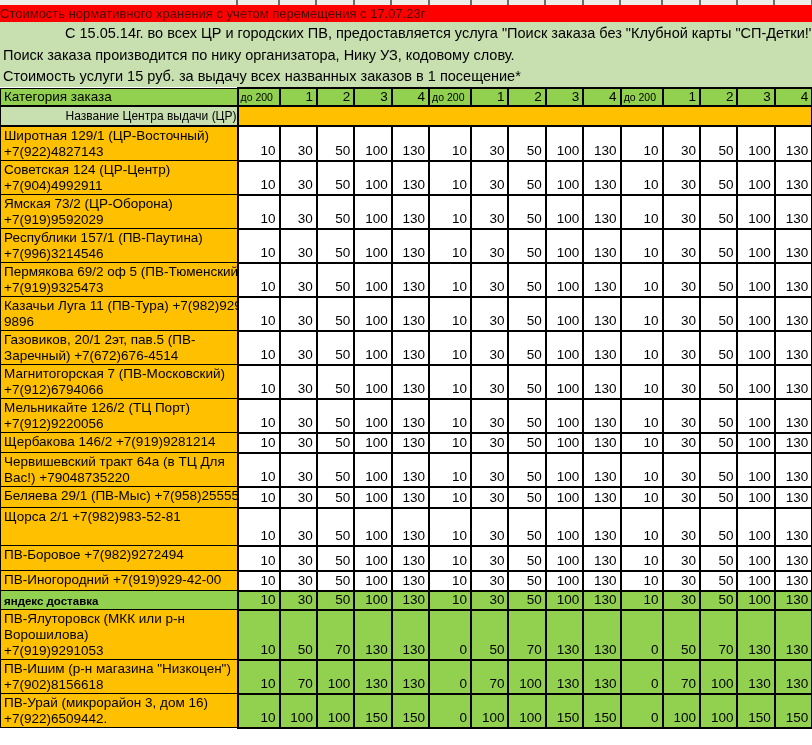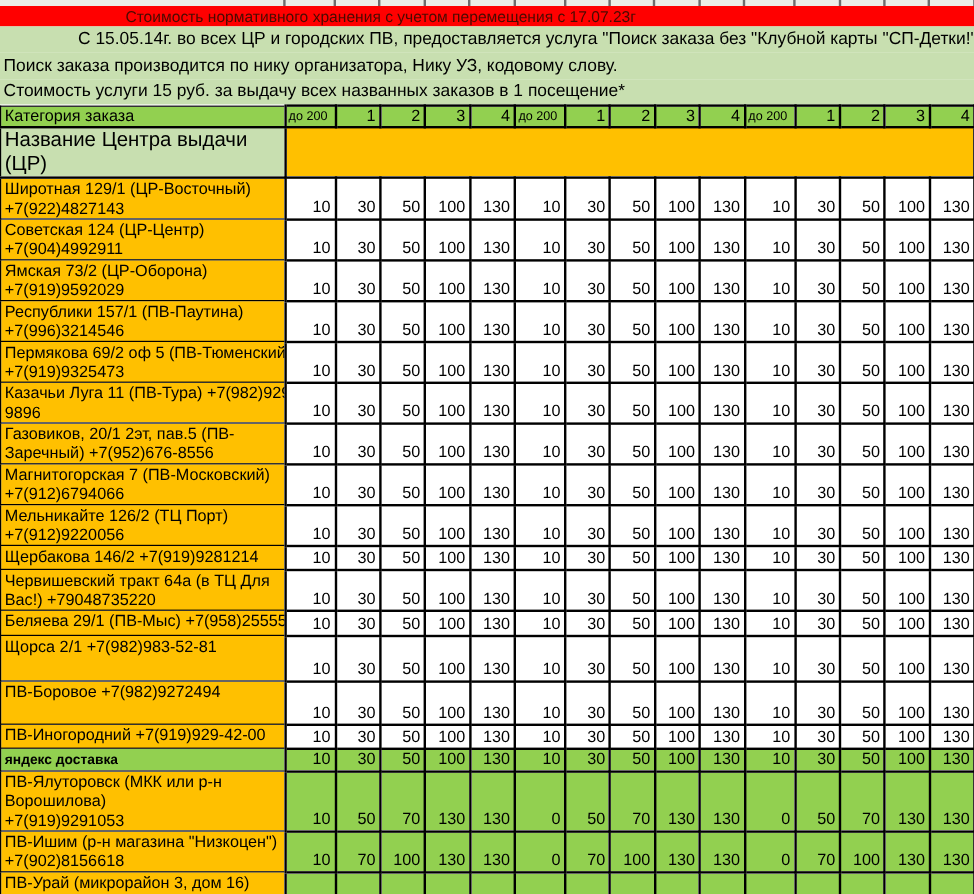--- a/index.html
+++ b/index.html
@@ -6,36 +6,36 @@
   .sheet{
     position:relative;width:812px;height:745px;overflow:hidden;background:#fff;
     font-family:"Liberation Sans","DejaVu Sans",sans-serif;color:#000;
     -webkit-font-smoothing:antialiased;
   }
   
   .strip{position:relative;height:5px;background:#eceee7;}
   .strip .tick{position:absolute;top:0;width:2px;height:5px;background:#6d6d6d;}
   
   .title-row{height:17px;background:var(--red_bg);}
-  .title-row .t{display:block;width:530px;text-align:right;font-size:13px;line-height:17px;color:var(--title_text);}
+  .title-row .t{display:block;width:530px;text-align:left;font-size:13px;line-height:17px;color:var(--title_text);}
   
   .info{background:var(--pale_green);font-size:14.5px;white-space:nowrap;overflow:hidden;}
   .info.l1{height:22px;line-height:22px;padding-left:65px;}
   .info.l2{height:22px;line-height:22px;padding-left:3px;}
   .info.l3{height:21px;line-height:21px;padding-left:3px;}
   
   table{border-collapse:collapse;table-layout:fixed;width:811px;}
   td,th{padding:0;margin:0;overflow:hidden;font-weight:normal;}
   th.blue{background:var(--blue);border:2px solid #000;font-size:14px;vertical-align:middle;}
   th.blue.lbl{text-align:left;padding-left:3px;border-width:1px 2px 2px 1px;}
   th.blue.grp{text-align:center;}
   td.cat{background:var(--bright_green);border:2px solid #000;font-size:13.5px;text-align:right;vertical-align:bottom;padding:0 3px 1px 0;}
   td.cat.first{font-size:10.5px;text-align:left;padding:0 0 2px 2px;}
   td.cat.lblcat{text-align:left;font-size:13.5px;padding-left:3px;border-width:1px 2px 2px 1px;vertical-align:middle;}
-  td.sec{background:var(--pale_green);border:2px solid #000;font-size:17px;text-align:left;vertical-align:middle;padding-left:3px;border-left-width:1px;}
+  td.sec{background:var(--pale_green);border:2px solid #000;font-size:12px;text-align:right;vertical-align:middle;padding-left:3px;border-left-width:1px;}
   td.sec-orange{background:var(--orange);border:2px solid #000;}
   td.lbl{background:var(--orange);border:1px solid #000;border-right:2px solid #000;
          font-size:13.5px;line-height:16px;vertical-align:top;padding:1px 2px 0 3px;}
   td.lbl.green{background:var(--bright_green);font-size:11.5px;vertical-align:middle;font-weight:bold;}
   td.val{background:#fff;border:2px solid #000;font-size:13.5px;text-align:right;
          vertical-align:bottom;padding:0 3px 2px 0;}
   td.val.green{background:var(--bright_green);}
   .lbl div{white-space:nowrap;}
 </style>
 </head>
@@ -233,21 +233,21 @@
           <td class="val">130</td>
           <td class="val">10</td>
           <td class="val">30</td>
           <td class="val">50</td>
           <td class="val">100</td>
           <td class="val">130</td>
         </tr>
         <tr style="height: 33px;">
           <td class="lbl">
             <div>Газовиков, 20/1 2эт, пав.5 (ПВ-</div>
-            <div>Заречный) +7(952)676-8556</div>
+            <div>Заречный) +7(672)676-4514</div>
           </td>
           <td class="val">10</td>
           <td class="val">30</td>
           <td class="val">50</td>
           <td class="val">100</td>
           <td class="val">130</td>
           <td class="val">10</td>
           <td class="val">30</td>
           <td class="val">50</td>
           <td class="val">100</td>
@@ -374,21 +374,21 @@
           <td class="val">30</td>
           <td class="val">50</td>
           <td class="val">100</td>
           <td class="val">130</td>
           <td class="val">10</td>
           <td class="val">30</td>
           <td class="val">50</td>
           <td class="val">100</td>
           <td class="val">130</td>
         </tr>
-        <tr style="height: 36px;">
+        <tr style="height: 25px;">
           <td class="lbl">
             <div>ПВ-Боровое +7(982)9272494</div>
           </td>
           <td class="val">10</td>
           <td class="val">30</td>
           <td class="val">50</td>
           <td class="val">100</td>
           <td class="val">130</td>
           <td class="val">10</td>
           <td class="val">30</td>

